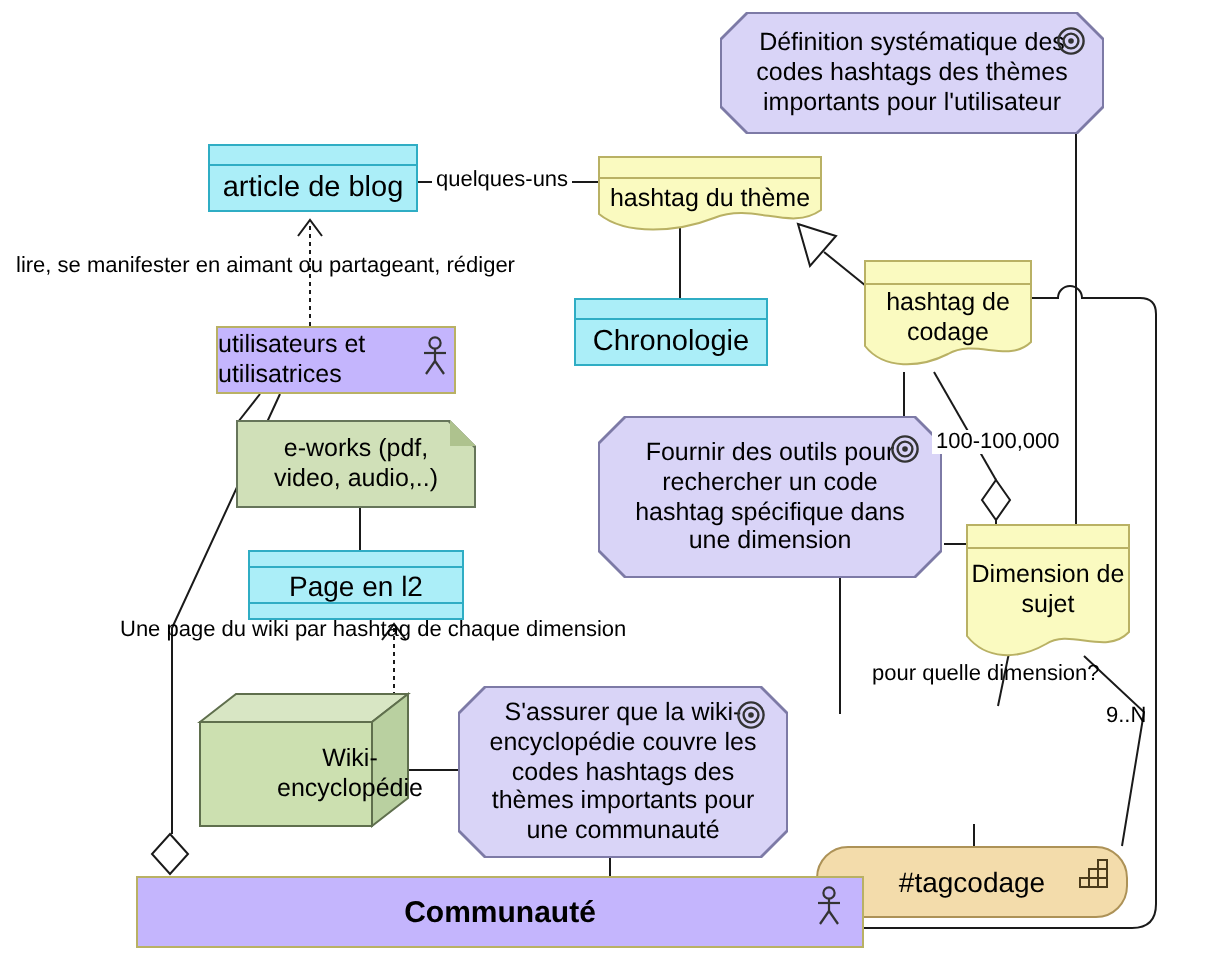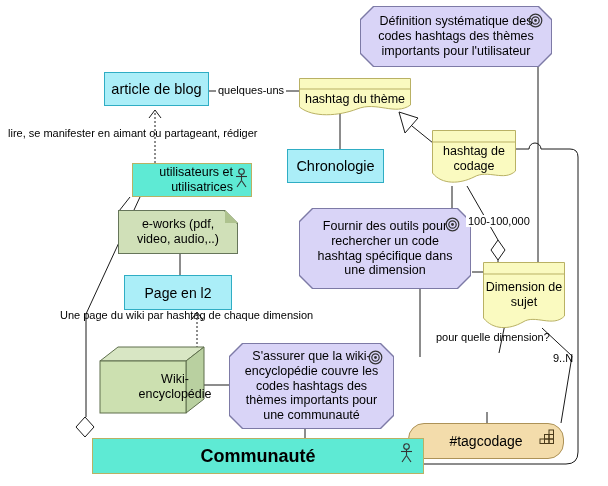--- a/index.html
+++ b/index.html
@@ -14,29 +14,29 @@
   
   .goal{position:absolute;}
   .oct{position:absolute;clip-path:polygon(13px 0,calc(100% - 13px) 0,100% 13px,
         100% calc(100% - 13px),calc(100% - 13px) 100%,13px 100%,0 calc(100% - 13px),0 13px);}
   .oct.outer{inset:0;background:#7d7aa6;}
   .oct.inner{inset:1px;background:#d9d4f7;}
   .goal .ntext{inset:3px 8px;}
 
   
   .cyan-box{position:absolute;background:#abeef8;border:1px solid #2fadc4;box-sizing:border-box;
-            display:flex;flex-direction:row;}
+            display:flex;flex-direction:column;}
   .cyan-box .strip-t{height:9px;border-bottom:1px solid #2fadc4;}
   .cyan-box .strip-b{height:7px;border-top:1px solid #2fadc4;}
   .cyan-box .body{flex:1;display:flex;align-items:center;justify-content:center;
                   font-size:14.5px;}
 
   
-  .ybox{position:absolute;background:#5eead4;border:1px solid #b9b164;box-sizing:border-box;
-        display:flex;align-items:center;justify-content:center;text-align:right;margin-left:24px;}
+  .ybox{position:absolute;background:#c4b5fd;border:1px solid #b9b164;box-sizing:border-box;
+        display:flex;align-items:center;justify-content:center;text-align:left;}
 
   
   .wave-node{position:absolute;}
   .wave-node svg{position:absolute;left:0;top:0;}
   .wave-fill{fill:#fafac0;stroke:#b9b164;stroke-width:1;}
   .wave-line{stroke:#b9b164;stroke-width:1;}
   .wave-text{position:absolute;display:flex;align-items:center;justify-content:center;
              text-align:center;font-size:12.5px;line-height:1.18;}
 
   
@@ -226,21 +226,21 @@
     <svg class="icon-abs" style="right:8px;top:5px;" width="16" height="16" viewBox="0 0 16 16" fill="none" stroke="#4a3a1a" stroke-width="1">
       <rect x="10" y="1" width="4.5" height="4.5"></rect>
       <rect x="5.5" y="5.5" width="4.5" height="4.5"></rect>
       <rect x="10" y="5.5" width="4.5" height="4.5"></rect>
       <rect x="1" y="10" width="4.5" height="4.5"></rect>
       <rect x="5.5" y="10" width="4.5" height="4.5"></rect>
       <rect x="10" y="10" width="4.5" height="4.5"></rect>
     </svg>
   </div>
 
-  <div class="ybox" style="left:68px;top:438px;width:332px;height:36px;font-size:18px;font-weight:bold;">
+  <div class="ybox" style="left:68px;top:438px;width:364px;height:36px;font-size:15px;font-weight:bold;">
     <span>Communauté</span>
     <svg class="icon-abs" style="right:10px;top:4px;" width="13" height="20" viewBox="0 0 13 20" fill="none" stroke="#333" stroke-width="1.1">
       <circle cx="6.5" cy="3.5" r="2.8"></circle>
       <line x1="6.5" y1="6.3" x2="6.5" y2="12.5"></line>
       <line x1="1" y1="8.5" x2="12" y2="8.5"></line>
       <line x1="6.5" y1="12.5" x2="2" y2="19"></line>
       <line x1="6.5" y1="12.5" x2="11" y2="19"></line>
     </svg>
   </div>
 

